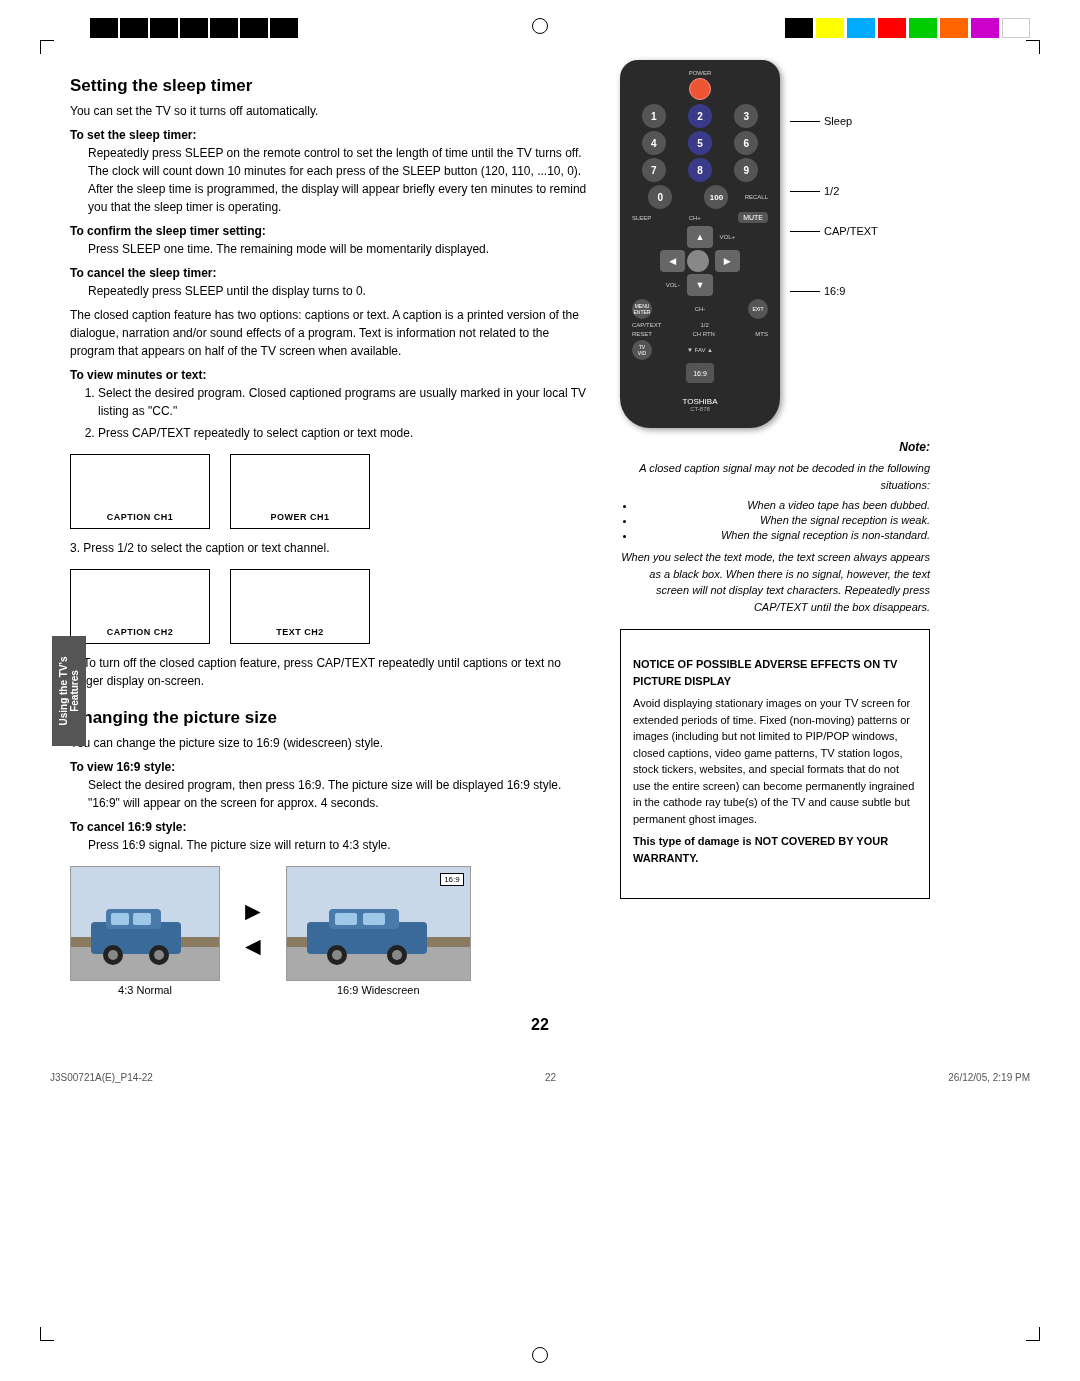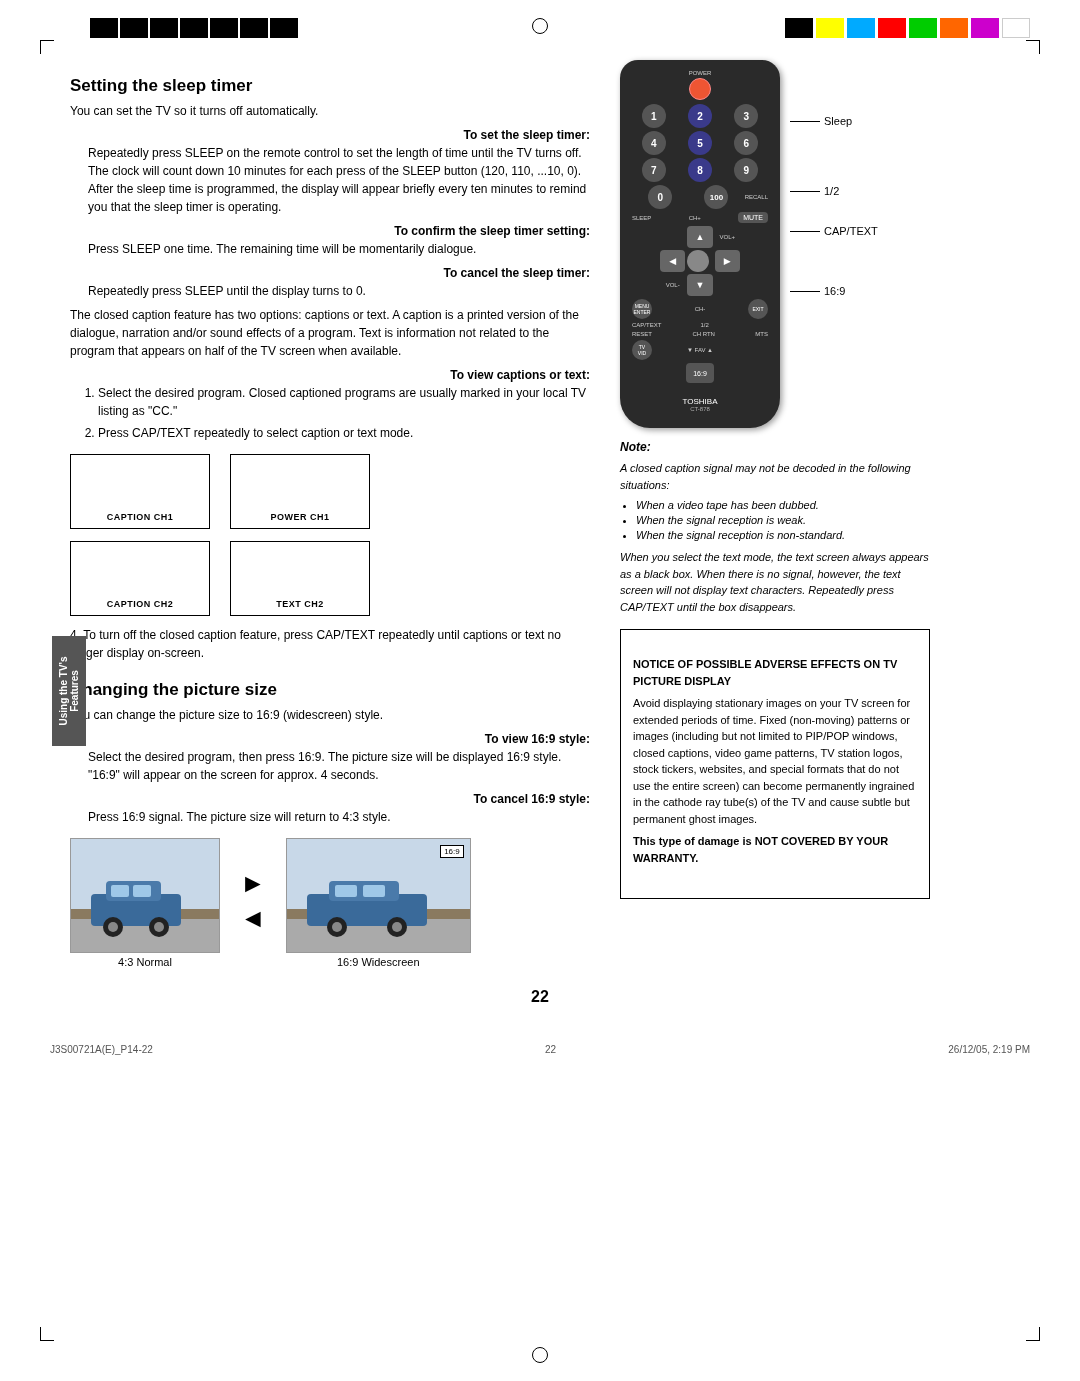--- a/index.html
+++ b/index.html
@@ -116,21 +116,20 @@
     }
     h2:first-child { margin-top: 16px; }
 
     p { margin-bottom: 6px; line-height: 1.5; }
 
     .bold-label {
       font-weight: bold;
       display: block;
       margin-bottom: 2px;
       margin-top: 8px;
-      text-align: right;
     }
 
     .indent { padding-left: 18px; }
 
     ol { padding-left: 28px; margin-bottom: 6px; }
     ol li { margin-bottom: 4px; line-height: 1.5; }
 
     
     .caption-row {
       display: flex;
@@ -310,20 +309,21 @@
     }
     .model-label {
       color: #aaa;
       font-size: 6px;
       text-align: center;
     }
 
     
     .note-section {
       margin-top: 8px;
+      text-align: right;
     }
     .note-title {
       font-weight: bold;
       font-style: italic;
       margin-bottom: 4px;
     }
     .note-body {
       font-style: italic;
       font-size: 11px;
       line-height: 1.5;
@@ -426,42 +426,43 @@
 
     <div class="left-col">
 
       <h2>Setting the sleep timer</h2>
       <p>You can set the TV so it turns off automatically.</p>
 
       <span class="bold-label">To set the sleep timer:</span>
       <p class="indent">Repeatedly press SLEEP on the remote control to set the length of time until the TV turns off. The clock will count down 10 minutes for each press of the SLEEP button (120, 110, ...10, 0). After the sleep time is programmed, the display will appear briefly every ten minutes to remind you that the sleep timer is operating.</p>
 
       <span class="bold-label">To confirm the sleep timer setting:</span>
-      <p class="indent">Press SLEEP one time. The remaining time will be momentarily dialogue.</p>
+      <p class="indent">Press SLEEP one time. The remaining mode will be momentarily displayed.</p>
 
       <span class="bold-label">To cancel the sleep timer:</span>
       <p class="indent">Repeatedly press SLEEP until the display turns to 0.</p>
 
       <p>The closed caption feature has two options: captions or text. A caption is a printed version of the dialogue, narration and/or sound effects of a program. Text is information not related to the program that appears on half of the TV screen when available.</p>
 
-      <span class="bold-label">To view captions or text:</span>
+      <span class="bold-label">To view minutes or text:</span>
       <ol>
         <li>Select the desired program. Closed captioned programs are usually marked in your local TV listing as "CC."</li>
         <li>Press CAP/TEXT repeatedly to select caption or text mode.</li>
       </ol>
 
       <div class="caption-row">
         <div class="caption-box">
           <span>CAPTION CH1</span>
         </div>
         <div class="caption-box">
           <span>POWER CH1</span>
         </div>
       </div>
 
+      <p>3. <span>Press 1/2 to select the caption or text channel.</span></p>
 
       <div class="caption-row">
         <div class="caption-box">
           <span>CAPTION CH2</span>
         </div>
         <div class="caption-box">
           <span>TEXT CH2</span>
         </div>
       </div>
 

